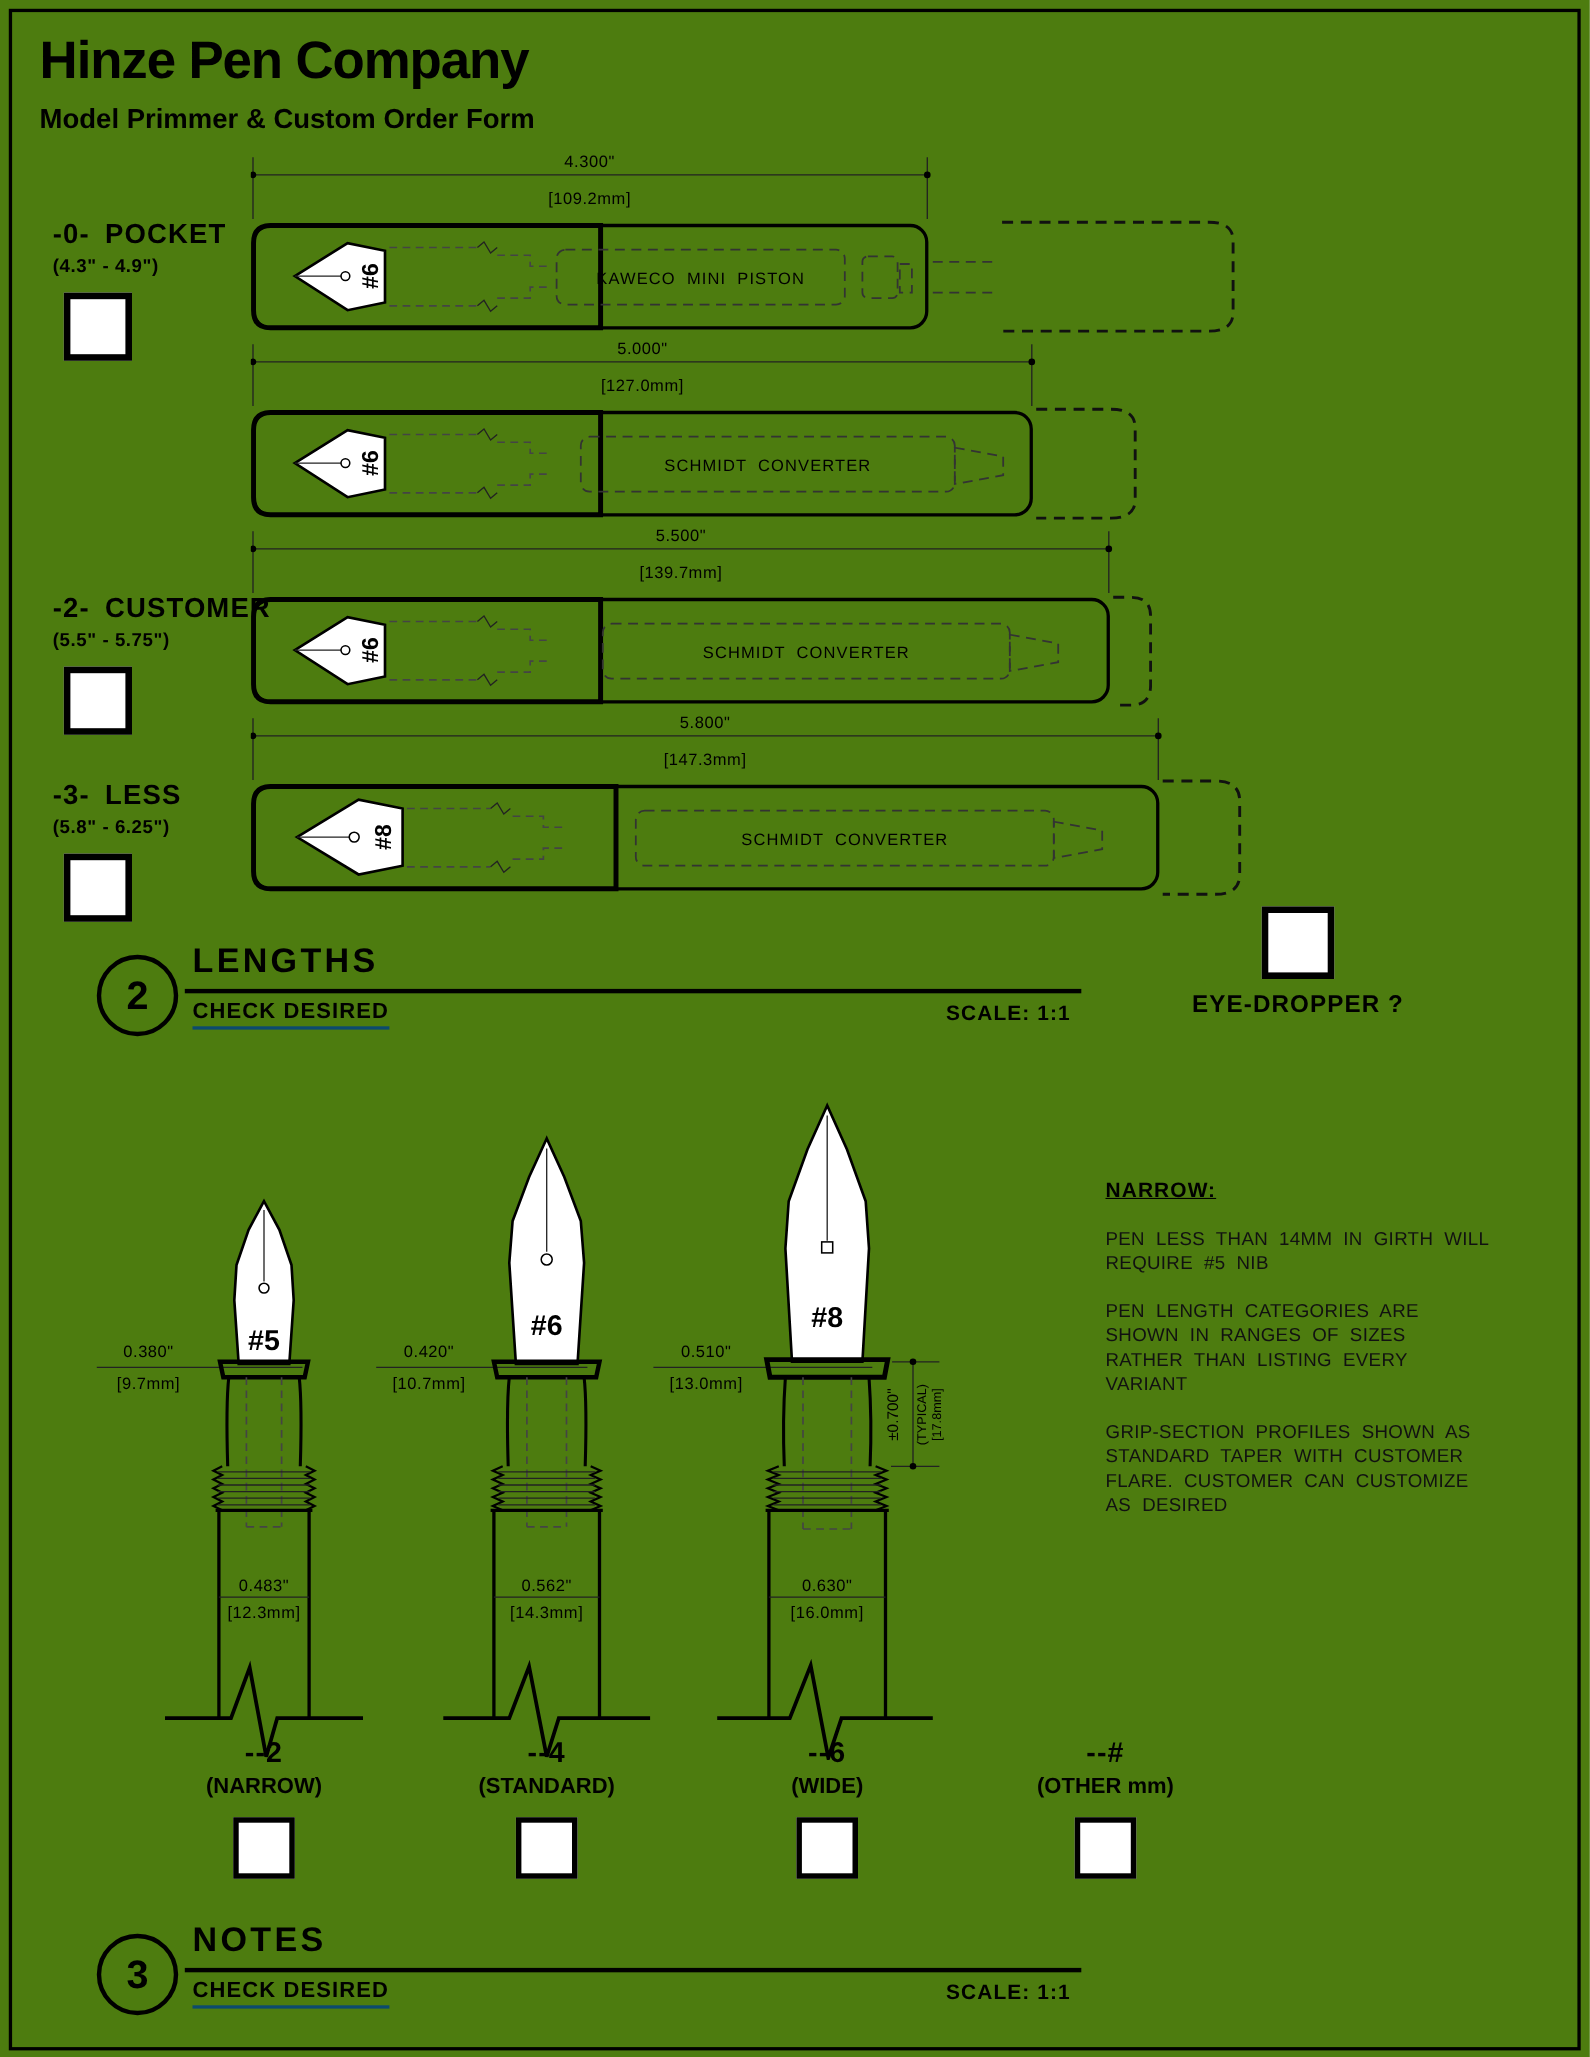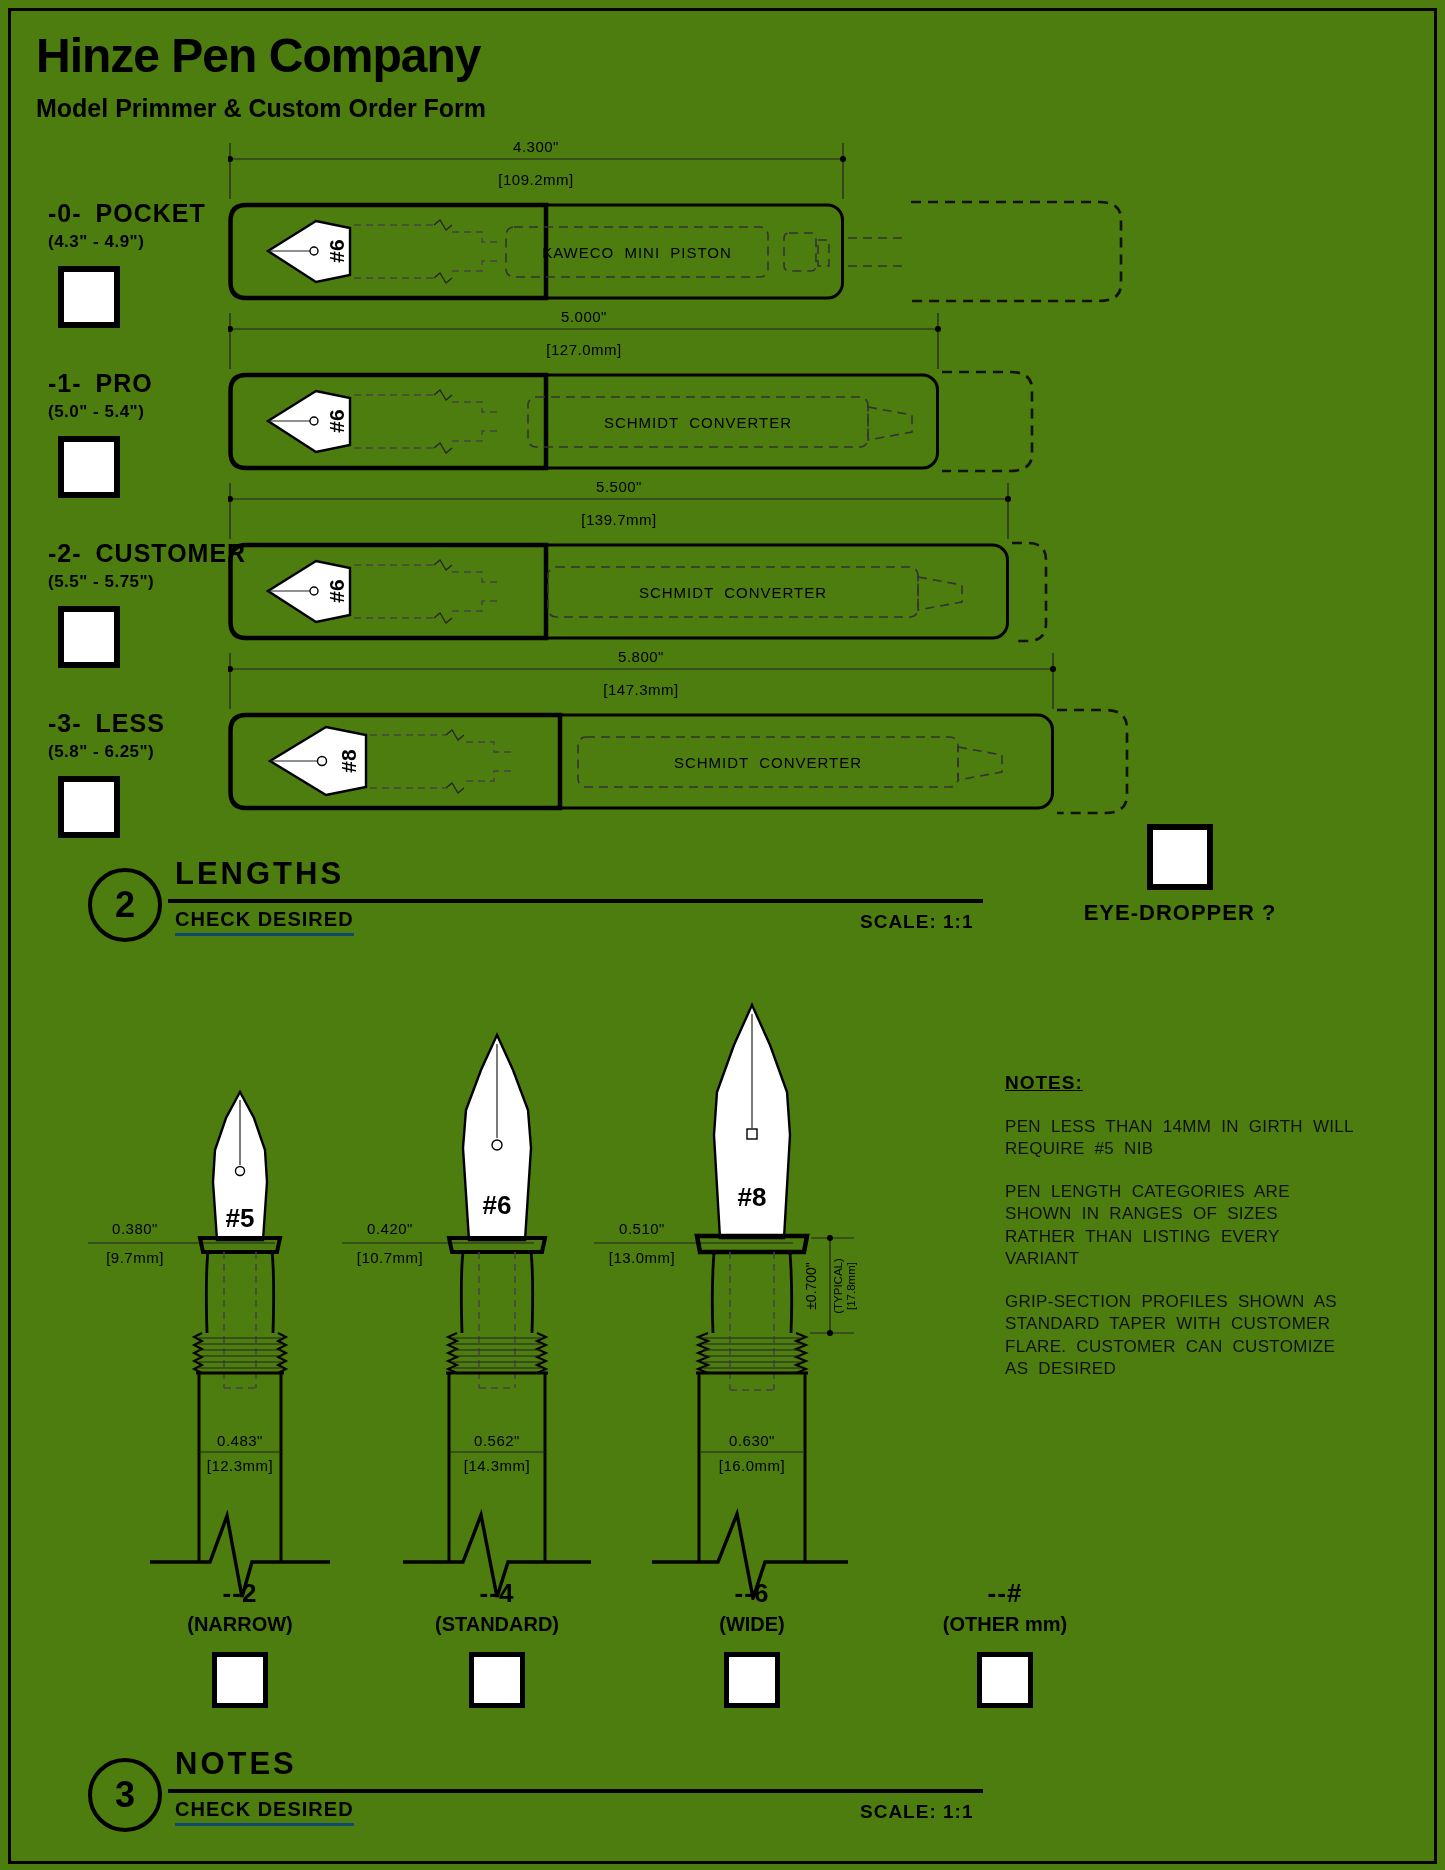--- a/index.html
+++ b/index.html
@@ -61,27 +61,20 @@
   <div class="subtitle">Model Primmer &amp; Custom Order Form</div>
 
   <div class="model" style="top:155px">
     <div class="model-name">
       <span class="code">-0-</span><span>POCKET</span>
     </div>
     <div class="model-range">(4.3" - 4.9")</div>
     <div class="cb"></div>
   </div>
 
-  <div class="model" style="top:325px">
-    <div class="model-name">
-      <span class="code">-1-</span><span>PRO</span>
-    </div>
-    <div class="model-range">(5.0" - 5.4")</div>
-    <div class="cb"></div>
-  </div>
 
   <div class="model" style="top:495px">
     <div class="model-name">
       <span class="code">-2-</span><span>CUSTOMER</span>
     </div>
     <div class="model-range">(5.5" - 5.75")</div>
     <div class="cb"></div>
   </div>
 
   <div class="model" style="top:665px">
@@ -333,21 +326,21 @@
       <line class="thin" x1="268" y1="238" x2="268" y2="333"></line>
       <circle cx="268" cy="238" r="3" fill="#000"></circle>
         <circle cx="268" cy="333" r="3" fill="#000"></circle>
       <text transform="translate(254 286) rotate(-90)" text-anchor="middle" font-size="14">±0.700"</text>
       <text transform="translate(280 286) rotate(-90)" text-anchor="middle" font-size="11.5">(TYPICAL)</text>
       <text transform="translate(293 286) rotate(-90)" text-anchor="middle" font-size="11.5">[17.8mm]</text>
     </g>
   </svg>
 
   <div class="notes">
-    <div class="notes-heading">NOTES:</div>
+    <div class="notes-heading">NARROW:</div>
     <p>PEN LESS THAN 14MM IN GIRTH WILL REQUIRE #5 NIB</p>
     <p>PEN LENGTH CATEGORIES ARE SHOWN IN RANGES OF SIZES RATHER THAN LISTING EVERY VARIANT</p>
     <p>GRIP-SECTION PROFILES SHOWN AS STANDARD TAPER WITH CUSTOMER FLARE. CUSTOMER CAN CUSTOMIZE AS DESIRED</p>
   </div>
 
   <div class="width-opt" style="left:130px">
     <div class="width-code">--2</div>
     <div class="width-label">(NARROW)</div>
     <div class="cb"></div>
   </div>

